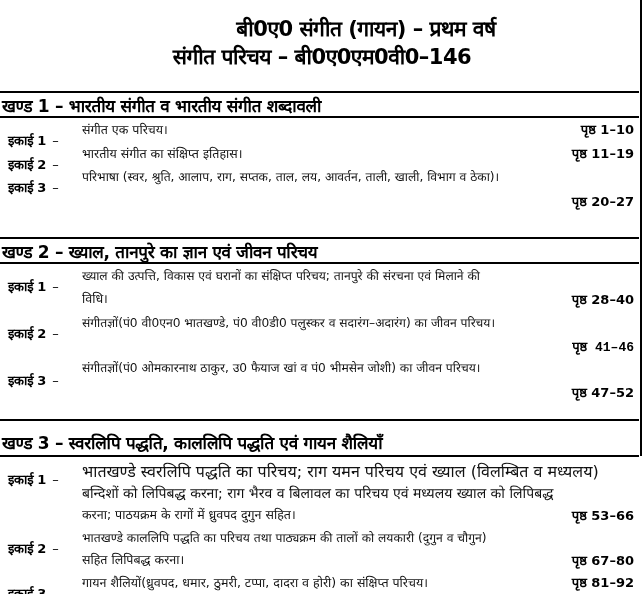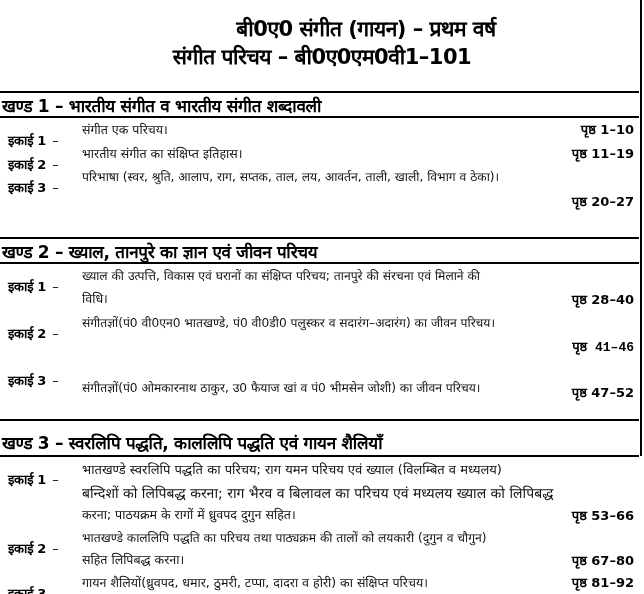--- a/index.html
+++ b/index.html
@@ -17,21 +17,21 @@
   .dash { margin-left: 6px; font-weight: normal; }
   .txt { position: absolute; font-size: 12.5px; color: #111; white-space: nowrap; }
   .pg { position: absolute; right: 10px; font-weight: bold; font-size: 13px; white-space: nowrap; }
 </style>
 </head>
 <body>
 
 <div class="vline"></div>
 
 <div class="title" style="top:14px;padding-left:44px;">बी0ए0 संगीत (गायन) – प्रथम वर्ष</div>
-<div class="title" style="top:42px;">संगीत परिचय – बी0ए0एम0वी1–101</div>
+<div class="title" style="top:42px;">संगीत परिचय – बी0ए0एम0वी0–146</div>
 
 <div class="hline" style="top:91px;"></div>
 <div class="khand" style="top:94px;">खण्ड 1 – भारतीय संगीत व भारतीय संगीत शब्दावली</div>
 <div class="hline" style="top:116px;"></div>
 
 <div>
   <div class="ik" style="top:120px;"><span class="lbl">इकाई</span><span class="num">1</span><span class="dash">–</span></div>
   <div class="txt" style="left:82px; top:121px;">संगीत एक परिचय।</div>
   <div class="pg" style="top:120px;">पृष्ठ 1–10</div>
 </div>
@@ -56,32 +56,32 @@
   <div class="txt" style="left:82px; top:290px;">विधि।</div>
   <div class="pg" style="top:290px;">पृष्ठ 28–40</div>
 </div>
 <div>
   <div class="ik" style="top:313px;"><span class="lbl">इकाई</span><span class="num">2</span><span class="dash">–</span></div>
   <div class="txt" style="left:82px; top:314px; font-size:12.2px;">संगीतज्ञों(पं0 वी0एन0 भातखण्डे, पं0 वी0डी0 पलुस्कर व सदारंग–अदारंग) का जीवन परिचय।</div>
   <div class="pg" style="top:337px;font-family:Liberation Mono, monospace;">पृष्ठ 41–46</div>
 </div>
 <div>
   <div class="ik" style="top:360px;"><span class="lbl">इकाई</span><span class="num">3</span><span class="dash">–</span></div>
-  <div class="txt" style="left:82px; top:379px; font-size:12.2px;">संगीतज्ञों(पं0 ओमकारनाथ ठाकुर, उ0 फैयाज खां व पं0 भीमसेन जोशी) का जीवन परिचय।</div>
+  <div class="txt" style="left:82px; top:359px; font-size:12.2px;">संगीतज्ञों(पं0 ओमकारनाथ ठाकुर, उ0 फैयाज खां व पं0 भीमसेन जोशी) का जीवन परिचय।</div>
   <div class="pg" style="top:383px;">पृष्ठ 47–52</div>
 </div>
 
 <div class="hline" style="top:419px;"></div>
 
 <div class="khand" style="top:431px;">खण्ड  3 – स्वरलिपि पद्धति, काललिपि पद्धति एवं गायन शैलियाँ</div>
 <div class="hline" style="top:455px;"></div>
 
 <div>
   <div class="ik" style="top:459px;"><span class="lbl">इकाई</span><span class="num">1</span><span class="dash">–</span></div>
-  <div class="txt" style="left:82px; top:460px; font-size:13px;">भातखण्डे स्वरलिपि पद्धति का परिचय; राग यमन परिचय एवं ख्याल (विलम्बित व मध्यलय)</div>
+  <div class="txt" style="left:82px; top:460px; font-size:16px;">भातखण्डे स्वरलिपि पद्धति का परिचय; राग यमन परिचय एवं ख्याल (विलम्बित व मध्यलय)</div>
   <div class="txt" style="left:82px; top:483px; font-size:14px;">बन्दिशों को लिपिबद्ध करना; राग भैरव व बिलावल का परिचय एवं मध्यलय ख्याल को लिपिबद्ध</div>
   <div class="txt" style="left:82px; top:506px;">करना; पाठयक्रम के रागों में ध्रुवपद दुगुन सहित।</div>
   <div class="pg" style="top:506px;">पृष्ठ 53–66</div>
 </div>
 <div>
   <div class="ik" style="top:528px;"><span class="lbl">इकाई</span><span class="num">2</span><span class="dash">–</span></div>
   <div class="txt" style="left:82px; top:529px; font-size:12.2px;">भातखण्डे काललिपि पद्धति का परिचय तथा पाठ्यक्रम की तालों को लयकारी (दुगुन व चौगुन)</div>
   <div class="txt" style="left:82px; top:551px;">सहित लिपिबद्ध करना।</div>
   <div class="pg" style="top:551px;">पृष्ठ 67–80</div>
 </div>

